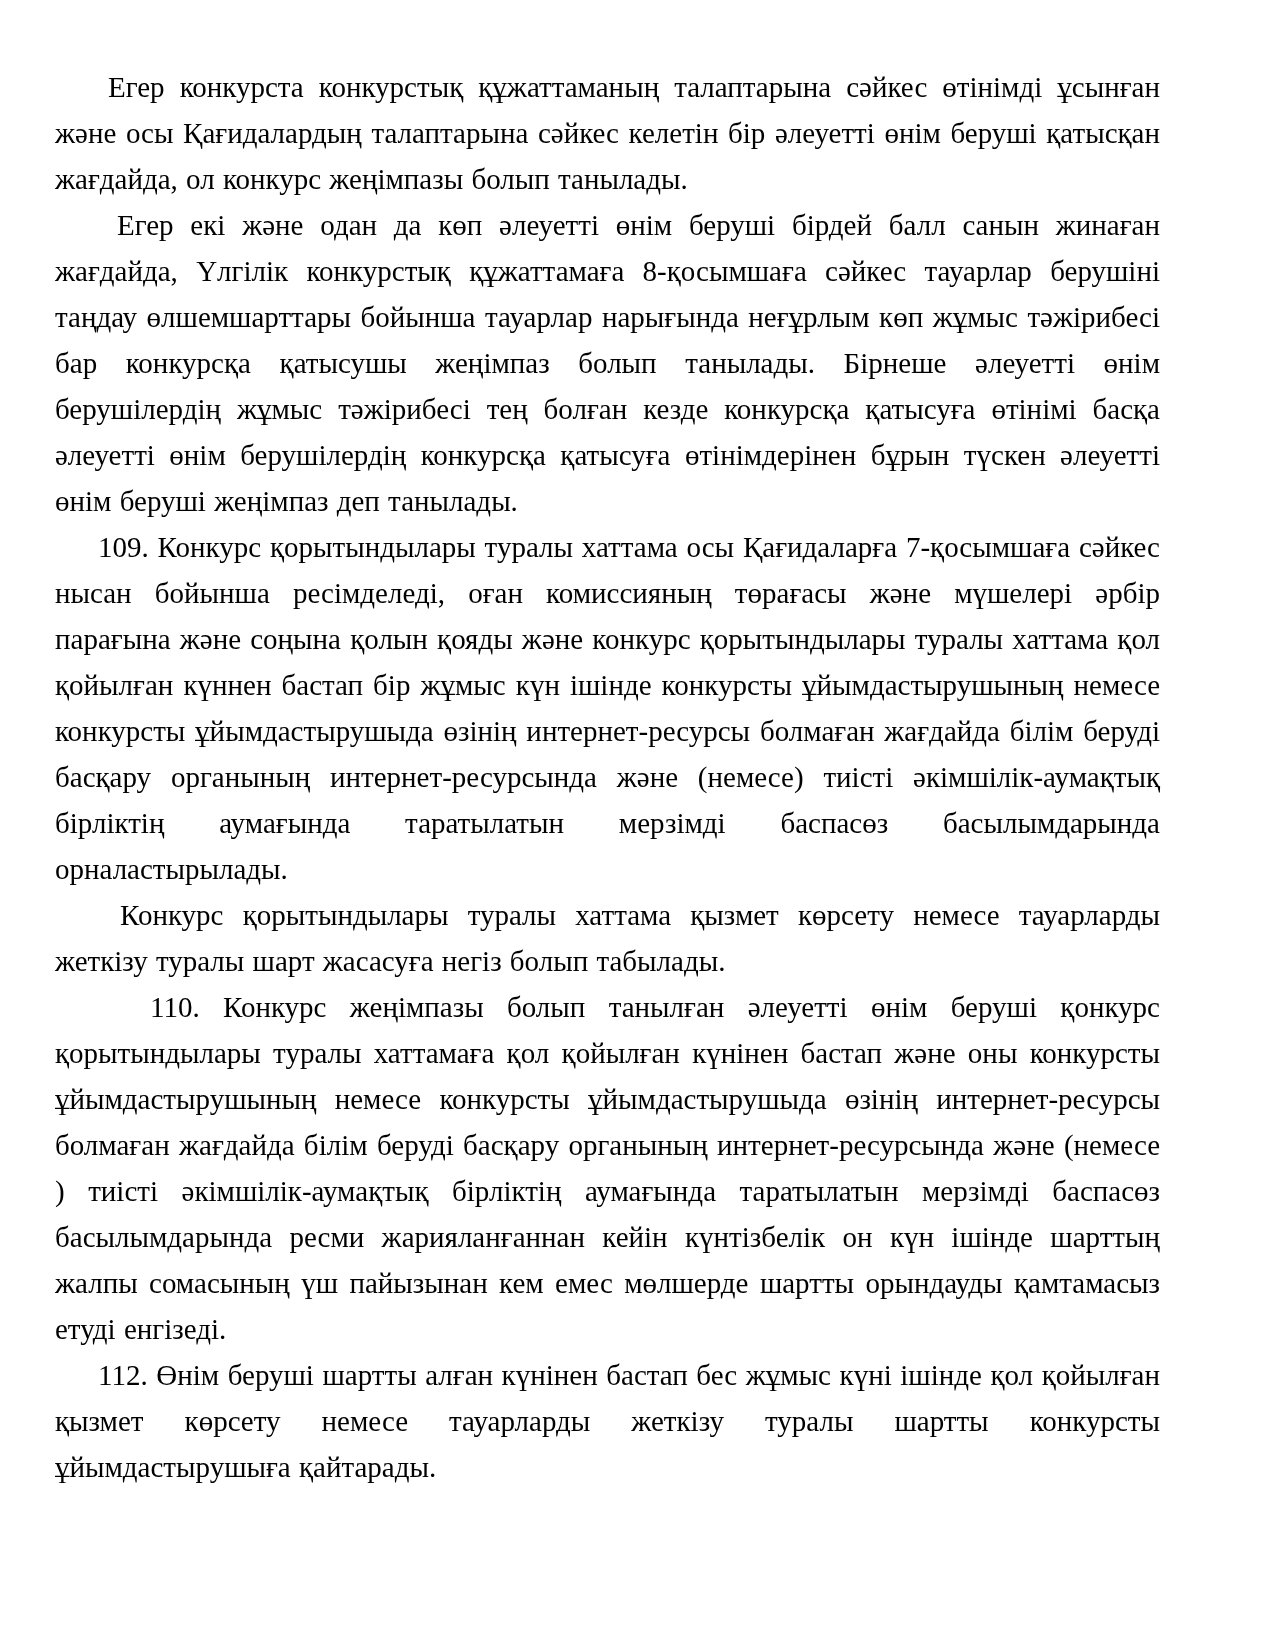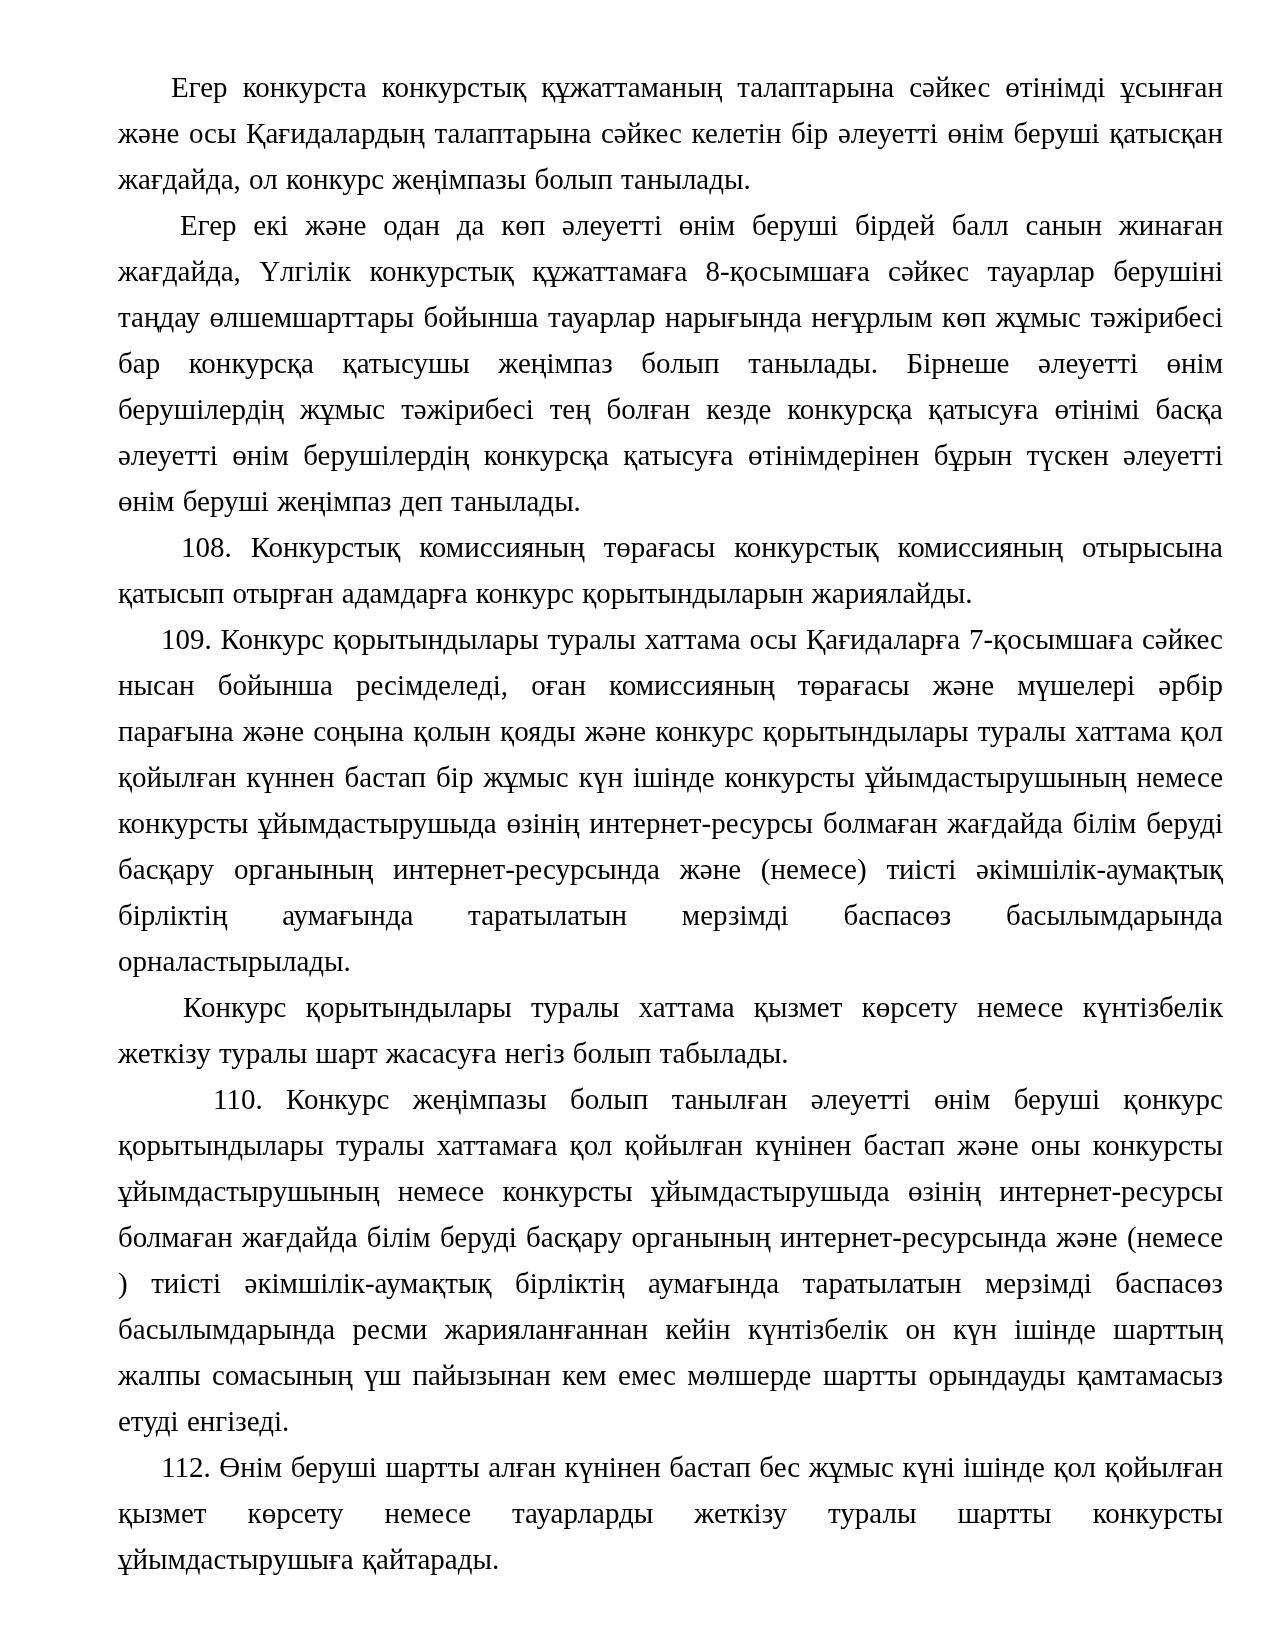--- a/index.html
+++ b/index.html
@@ -7,21 +7,21 @@
     padding: 0;
     background: #ffffff;
   }
   .page {
     position: relative;
     width: 1275px;
     height: 1650px;
     background: #ffffff;
     overflow: hidden;
     box-sizing: border-box;
-    padding: 64px 85px 0 118px;
+    padding: 64px 85px 0 55px;
   }
   .doc-body {
     width: 1105px;
     color: #000000;
     font-family: "Liberation Serif", "DejaVu Serif", serif;
     font-size: 29px;
     line-height: 46px;
     text-align: justify;
   }
   .doc-body p {
@@ -36,20 +36,19 @@
   .indent-65 { text-indent: 65px; }
   .indent-95 { text-indent: 95px; }
 </style>
 </head>
 <body>
 
 <div class="page">
   <div class="doc-body">
     <p class="indent-53">Егер конкурста конкурстық құжаттаманың талаптарына сәйкес өтінімді ұсынған және осы Қағидалардың талаптарына сәйкес келетін бір әлеуетті өнім беруші қатысқан жағдайда, ол конкурс жеңімпазы болып танылады.</p>
     <p class="indent-62">Егер екі және одан да көп әлеуетті өнім беруші бірдей балл санын жинаған жағдайда, Үлгілік конкурстық құжаттамаға 8-қосымшаға сәйкес тауарлар берушіні таңдау өлшемшарттары бойынша тауарлар нарығында неғұрлым көп жұмыс тәжірибесі бар конкурсқа қатысушы жеңімпаз болып танылады. Бірнеше әлеуетті өнім берушілердің жұмыс тәжірибесі тең болған кезде конкурсқа қатысуға өтінімі басқа әлеуетті өнім берушілердің конкурсқа қатысуға өтінімдерінен бұрын түскен әлеуетті өнім беруші жеңімпаз деп танылады.</p>
-    <p class="indent-63">108. Конкурстық комиссияның төрағасы конкурстық комиссияның отырысына қатысып отырған адамдарға конкурс қорытындыларын жариялайды.</p>
     <p class="indent-43">109. Конкурс қорытындылары туралы хаттама осы Қағидаларға 7-қосымшаға сәйкес нысан бойынша ресімделеді, оған комиссияның төрағасы және мүшелері әрбір парағына және соңына қолын қояды және конкурс қорытындылары туралы хаттама қол қойылған күннен бастап бір жұмыс күн ішінде конкурсты ұйымдастырушының немесе конкурсты ұйымдастырушыда өзінің интернет-ресурсы болмаған жағдайда білім беруді басқару органының интернет-ресурсында және (немесе) тиісті әкімшілік-аумақтық бірліктің аумағында таратылатын мерзімді баспасөз басылымдарында орналастырылады.</p>
-    <p class="indent-65">Конкурс қорытындылары туралы хаттама қызмет көрсету немесе күнтізбелік жеткізу туралы шарт жасасуға негіз болып табылады.</p>
+    <p class="indent-65">Конкурс қорытындылары туралы хаттама қызмет көрсету немесе тауарларды жеткізу туралы шарт жасасуға негіз болып табылады.</p>
     <p class="indent-95">110. Конкурс жеңімпазы болып танылған әлеуетті өнім беруші қонкурс қорытындылары туралы хаттамаға қол қойылған күнінен бастап және оны конкурсты ұйымдастырушының немесе конкурсты ұйымдастырушыда өзінің интернет-ресурсы болмаған жағдайда білім беруді басқару органының интернет-ресурсында және (немесе ) тиісті әкімшілік-аумақтық бірліктің аумағында таратылатын мерзімді баспасөз басылымдарында ресми жарияланғаннан кейін күнтізбелік он күн ішінде шарттың жалпы сомасының үш пайызынан кем емес мөлшерде шартты орындауды қамтамасыз етуді енгізеді.</p>
     <p class="indent-43">112. Өнім беруші шартты алған күнінен бастап бес жұмыс күні ішінде қол қойылған қызмет көрсету немесе тауарларды жеткізу туралы шартты конкурсты ұйымдастырушыға қайтарады.</p>
 
   </div>
 </div>
 
 </body></html>

